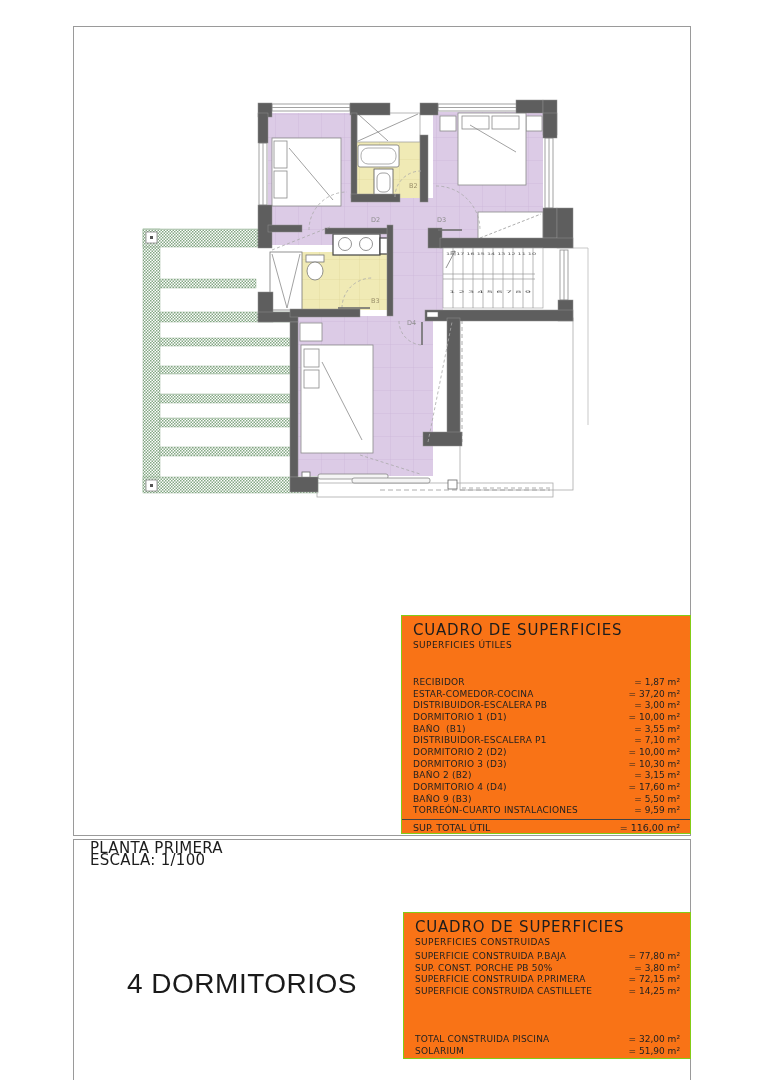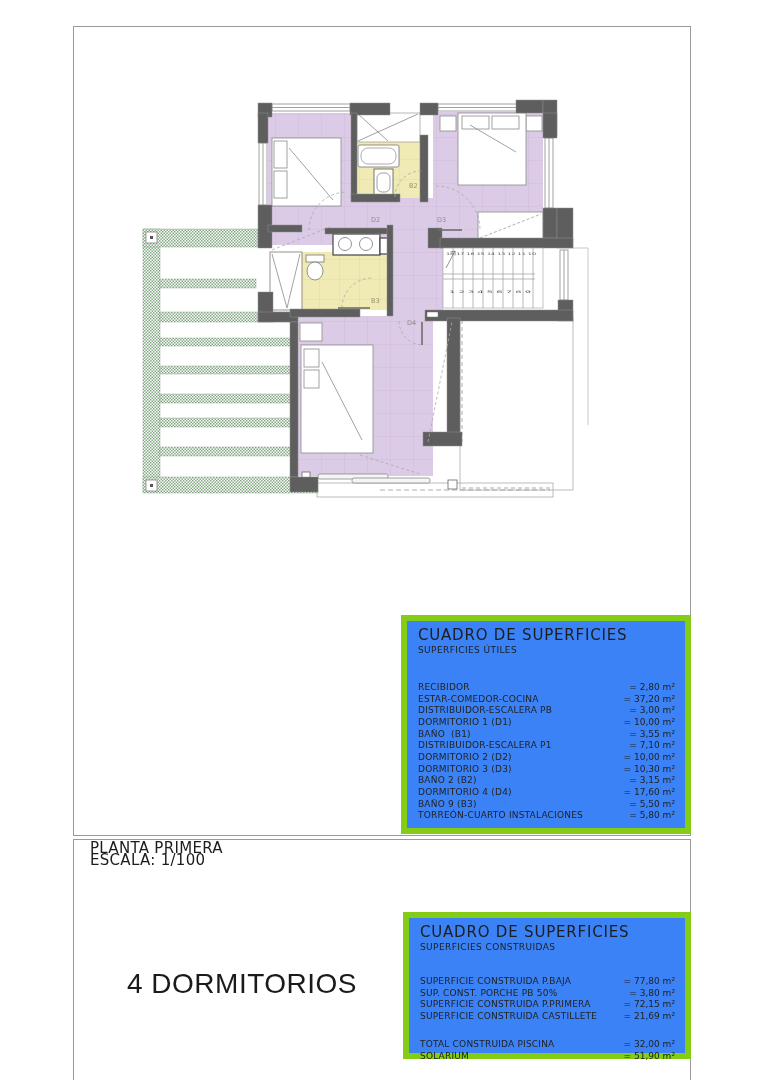--- a/index.html
+++ b/index.html
@@ -8,27 +8,27 @@
   .sheet-box{position:absolute;border:1px solid #9a9a9a;background:#fff;}
   #box-top{left:73px;top:26px;width:616px;height:808px;}
   #box-bottom{left:73px;top:839px;width:616px;height:250px;border-bottom:none;}
   #plan-svg{position:absolute;left:0;top:0;width:764px;height:1080px;}
 
   .titleblock{position:absolute;left:90px;top:842px;font-size:15px;line-height:12px;
               letter-spacing:0.3px;color:#1c1c1c;}
   #dormitorios{position:absolute;left:127px;top:968px;font-family:"Liberation Sans",sans-serif;
                font-size:28px;letter-spacing:0.5px;color:#1a1a1a;white-space:nowrap;}
 
-  .areas-table{position:absolute;border:6px solid #84cc16;background:#3b82f6;box-sizing:border-box;}
+  .areas-table{position:absolute;border:1px solid #84cc16;background:#f97316;box-sizing:border-box;}
   #table-utiles{left:401px;top:615px;width:290px;height:219px;}
   #table-construidas{left:403px;top:912px;width:288px;height:147px;}
   .tbl-title{font-size:15px;letter-spacing:0.8px;color:#1d1d1d;margin:5px 0 0 11px;white-space:nowrap;}
   .tbl-sub{font-size:9px;letter-spacing:0.4px;color:#1d1d1d;margin:1px 0 0 11px;white-space:nowrap;}
   .rows{margin-top:27px;padding:0 10px 0 11px;}
-  #table-construidas .rows{margin-top:24px;}
+  #table-construidas .rows{margin-top:4px;}
   .trow{display:flex;justify-content:space-between;font-size:9px;line-height:11.65px;white-space:pre;}
   .trow .lbl{letter-spacing:0.2px;}
   .total-band{position:absolute;left:0;right:0;display:flex;justify-content:space-between;
               align-items:center;padding:0 10px 0 11px;font-size:9.5px;white-space:pre;}
   #total-utiles{top:203px;height:14px;border-top:1px solid #444;}
   #total-construidas{top:86px;height:12px;border-top:1px solid #444;border-bottom:1px solid #444;}
   .extra-rows{position:absolute;left:0;right:0;top:121px;padding:0 10px 4px 11px;}
   .extra-rows .trow{line-height:11.5px;}
 </style>
 </head>
@@ -250,41 +250,45 @@
 <div class="titleblock">
   <div>PLANTA PRIMERA</div>
   <div>ESCALA: 1/100</div>
 </div>
 <div id="dormitorios">4 DORMITORIOS</div>
 
 <div class="areas-table" id="table-utiles">
   <div class="tbl-title">CUADRO DE SUPERFICIES</div>
   <div class="tbl-sub">SUPERFICIES ÚTILES</div>
   <div class="rows">
-      <div class="trow"><span class="lbl">RECIBIDOR</span><span class="val">= 2,80 m²</span></div>
+      <div class="trow"><span class="lbl">RECIBIDOR</span><span class="val">= 1,87 m²</span></div>
       <div class="trow"><span class="lbl">ESTAR-COMEDOR-COCINA</span><span class="val">= 37,20 m²</span></div>
       <div class="trow"><span class="lbl">DISTRIBUIDOR-ESCALERA PB</span><span class="val">= 3,00 m²</span></div>
       <div class="trow"><span class="lbl">DORMITORIO 1 (D1)</span><span class="val">= 10,00 m²</span></div>
       <div class="trow"><span class="lbl">BAÑO  (B1)</span><span class="val">= 3,55 m²</span></div>
       <div class="trow"><span class="lbl">DISTRIBUIDOR-ESCALERA P1</span><span class="val">= 7,10 m²</span></div>
       <div class="trow"><span class="lbl">DORMITORIO 2 (D2)</span><span class="val">= 10,00 m²</span></div>
       <div class="trow"><span class="lbl">DORMITORIO 3 (D3)</span><span class="val">= 10,30 m²</span></div>
       <div class="trow"><span class="lbl">BAÑO 2 (B2)</span><span class="val">= 3,15 m²</span></div>
       <div class="trow"><span class="lbl">DORMITORIO 4 (D4)</span><span class="val">= 17,60 m²</span></div>
       <div class="trow"><span class="lbl">BAÑO 9 (B3)</span><span class="val">= 5,50 m²</span></div>
-      <div class="trow"><span class="lbl">TORREÓN-CUARTO INSTALACIONES</span><span class="val">= 5,80 m²</span></div>
+      <div class="trow"><span class="lbl">TORREÓN-CUARTO INSTALACIONES</span><span class="val">= 9,59 m²</span></div>
     </div>
+  <div class="total-band" id="total-utiles">
+    <span class="lbl">SUP. TOTAL ÚTIL</span>
+    <span class="val">= 116,00 m²</span>
+  </div>
 </div>
 
 <div class="areas-table" id="table-construidas">
   <div class="tbl-title">CUADRO DE SUPERFICIES</div>
   <div class="tbl-sub">SUPERFICIES CONSTRUIDAS</div>
   <div class="rows">
       <div class="trow"><span class="lbl">SUPERFICIE CONSTRUIDA P.BAJA</span><span class="val">= 77,80 m²</span></div>
       <div class="trow"><span class="lbl">SUP. CONST. PORCHE PB 50%</span><span class="val">= 3,80 m²</span></div>
       <div class="trow"><span class="lbl">SUPERFICIE CONSTRUIDA P.PRIMERA</span><span class="val">= 72,15 m²</span></div>
-      <div class="trow"><span class="lbl">SUPERFICIE CONSTRUIDA CASTILLETE</span><span class="val">= 21,69 m²</span></div>
+      <div class="trow"><span class="lbl">SUPERFICIE CONSTRUIDA CASTILLETE</span><span class="val">= 14,25 m²</span></div>
     </div>
   <div class="extra-rows">
       <div class="trow"><span class="lbl">TOTAL CONSTRUIDA PISCINA</span><span class="val">= 32,00 m²</span></div>
       <div class="trow"><span class="lbl">SOLARIUM</span><span class="val">= 51,90 m²</span></div>
     </div>
 </div>
 
 </body></html>

